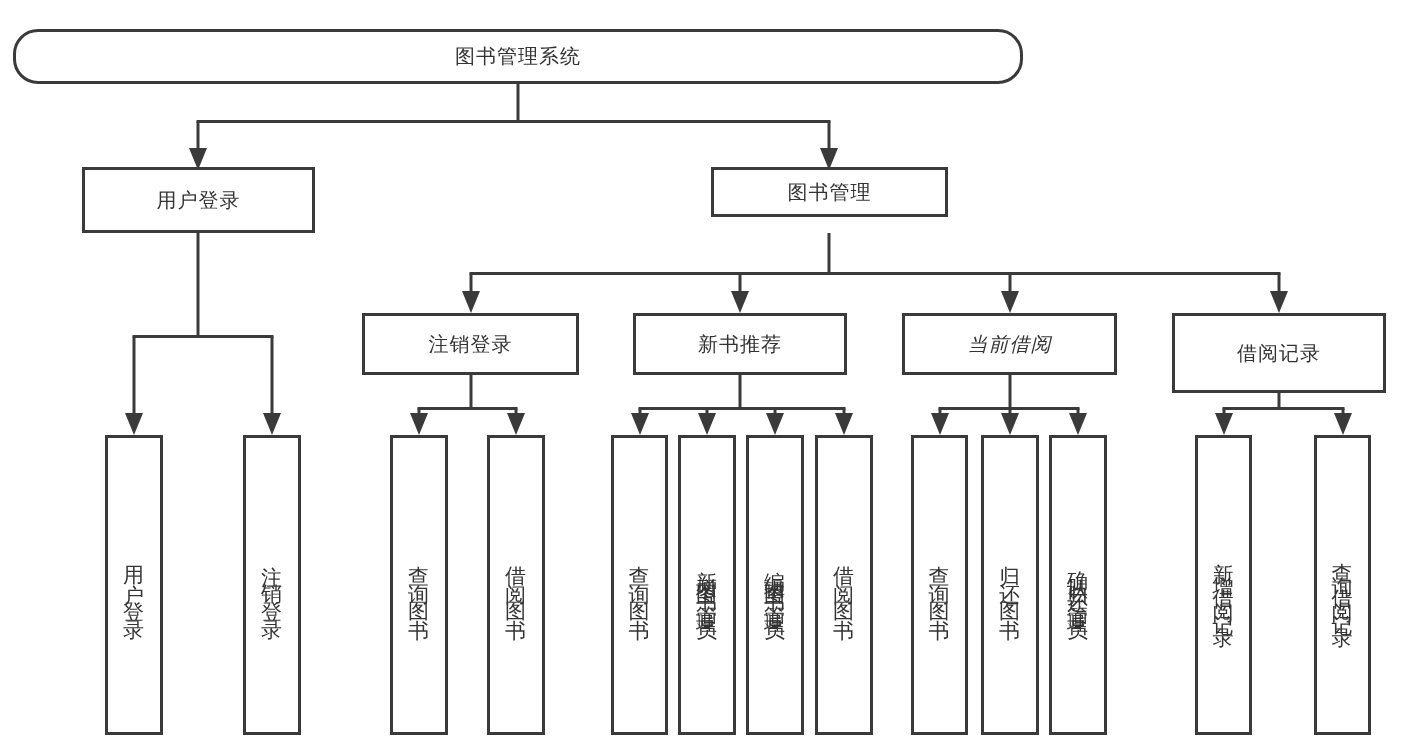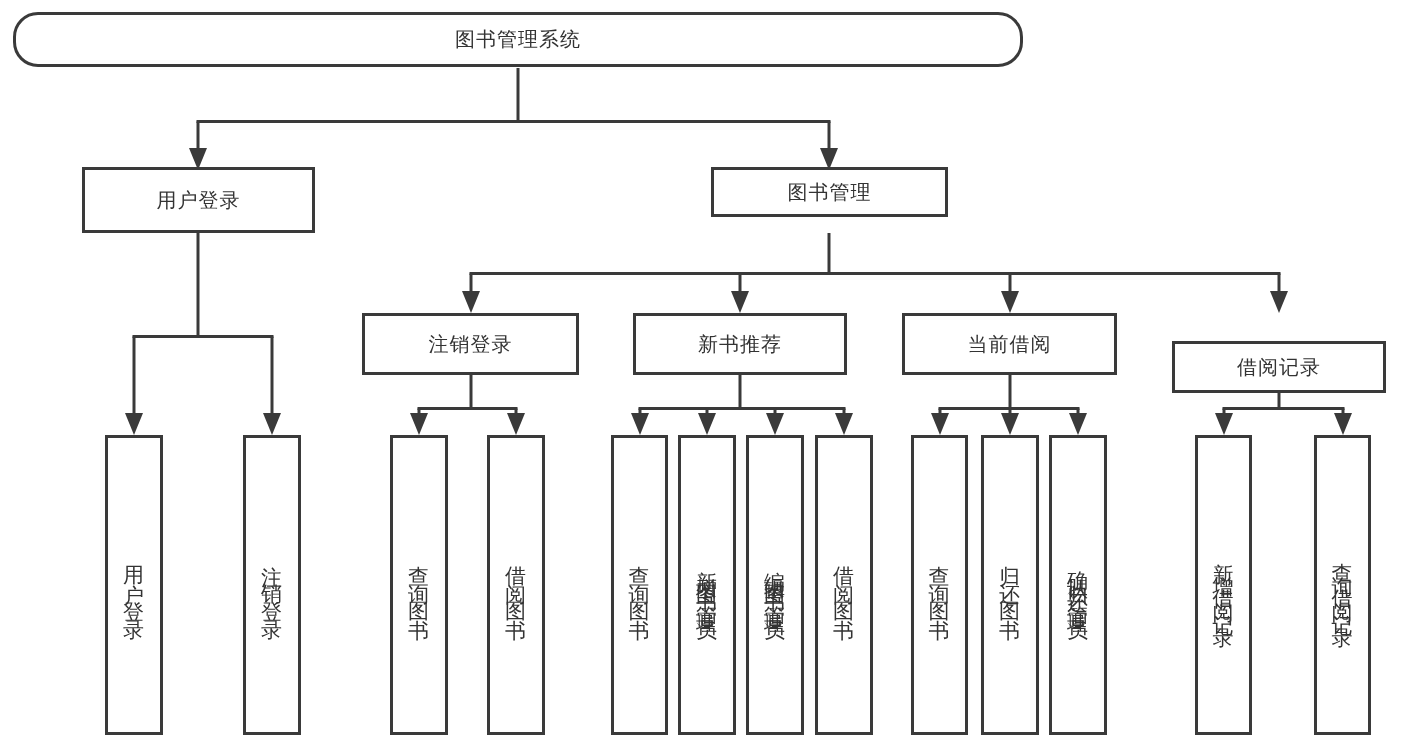--- a/index.html
+++ b/index.html
@@ -128,41 +128,41 @@
     <g>
       <line x1="1279" y1="375" x2="1279" y2="408.5"></line>
       <line x1="1222.5" y1="408.5" x2="1344.5" y2="408.5"></line>
       <line x1="1224" y1="408.5" x2="1224" y2="416"></line>
       <line x1="1343" y1="408.5" x2="1343" y2="416"></line>
       <polygon points="1224,435 1215,413 1233,413" fill="#3a3a3a" stroke="none"></polygon>
       <polygon points="1343,435 1334,413 1352,413" fill="#3a3a3a" stroke="none"></polygon>
     </g>
   </svg>
 
-  <div class="box" style="left:13px; top:12px; width:1010px; height:55px;border-radius:25px;">
+  <div class="box" style="left:13px; top:29px; width:1010px; height:55px;border-radius:25px;">
     <span class="hlabel">图书管理系统</span>
   </div>
 
   <div class="box" style="left:82px; top:167px; width:233px; height:66px;">
     <span class="hlabel">用户登录</span>
   </div>
   <div class="box" style="left:711px; top:167px; width:237px; height:50px;">
     <span class="hlabel">图书管理</span>
   </div>
 
   <div class="box" style="left:362px; top:313px; width:217px; height:62px;">
     <span class="hlabel">注销登录</span>
   </div>
   <div class="box" style="left:633px; top:313px; width:214px; height:62px;">
     <span class="hlabel">新书推荐</span>
   </div>
-  <div class="box" style="left:902px; top:313px; width:215px; height:62px;">
+  <div class="box" style="left:902px; top:313px; width:215px; height:62px;font-style:italic;">
     <span class="hlabel">当前借阅</span>
   </div>
-  <div class="box" style="left:1172px; top:313px; width:214px; height:52px;margin-top:28px;">
+  <div class="box" style="left:1172px; top:313px; width:214px; height:80px;">
     <span class="hlabel">借阅记录</span>
   </div>
 
   <div class="box leaf" style="left:105px;">
     <span class="vlabel ls4">用户登录</span>
   </div>
   <div class="box leaf" style="left:243px;">
     <span class="vlabel ls4">注销登录</span>
   </div>
 

